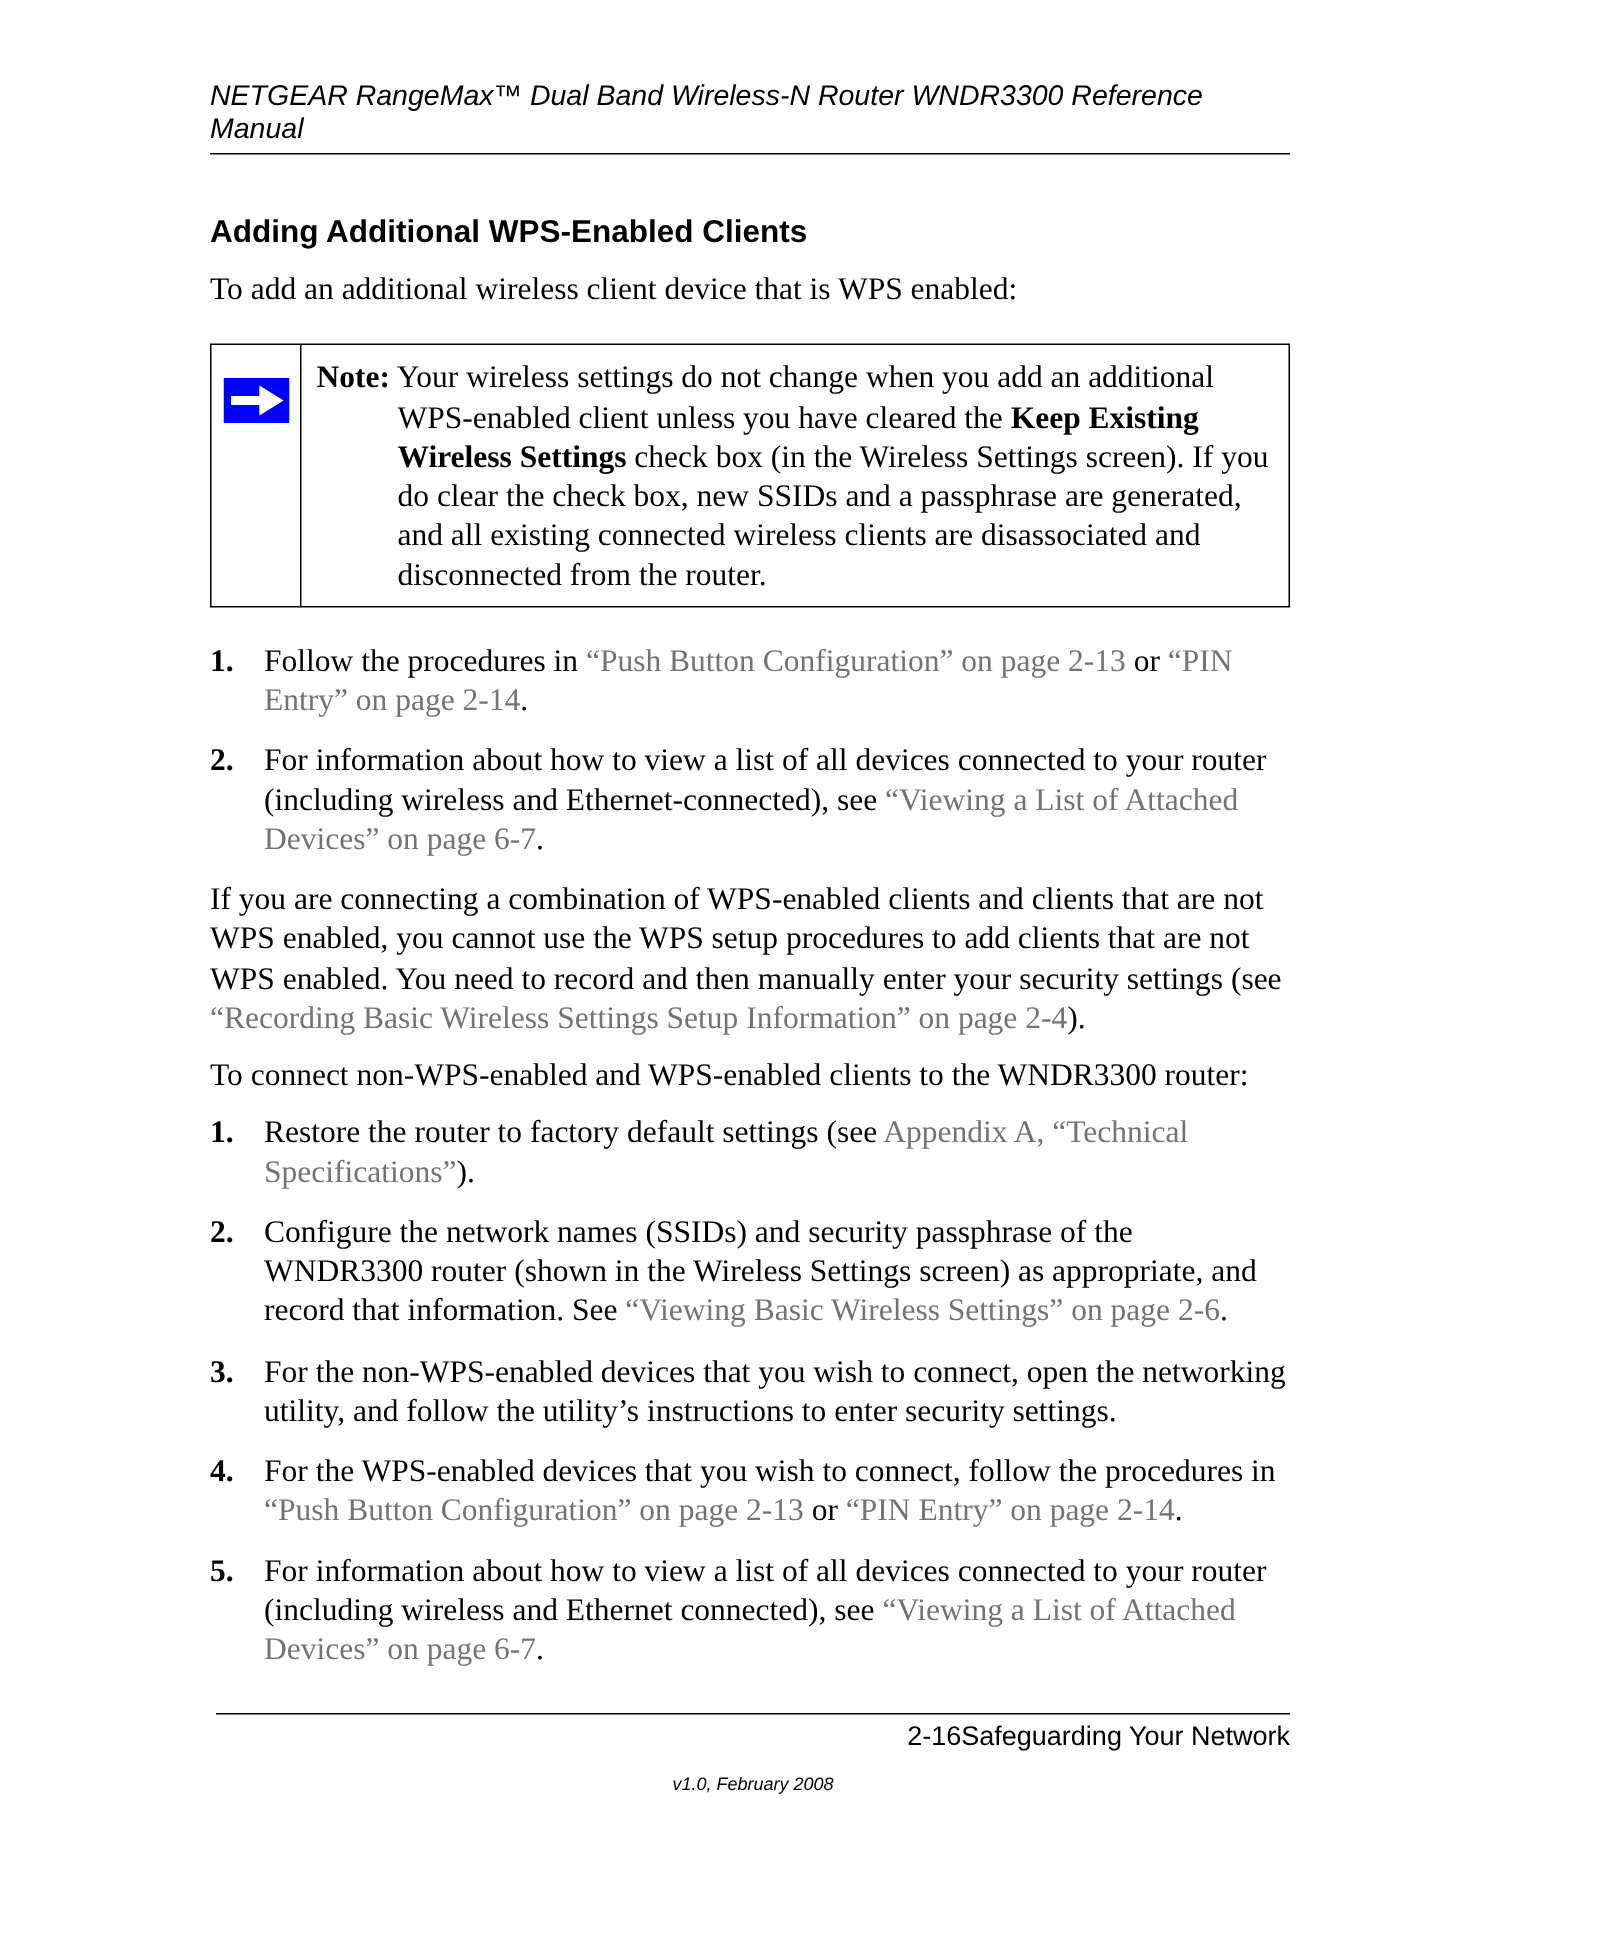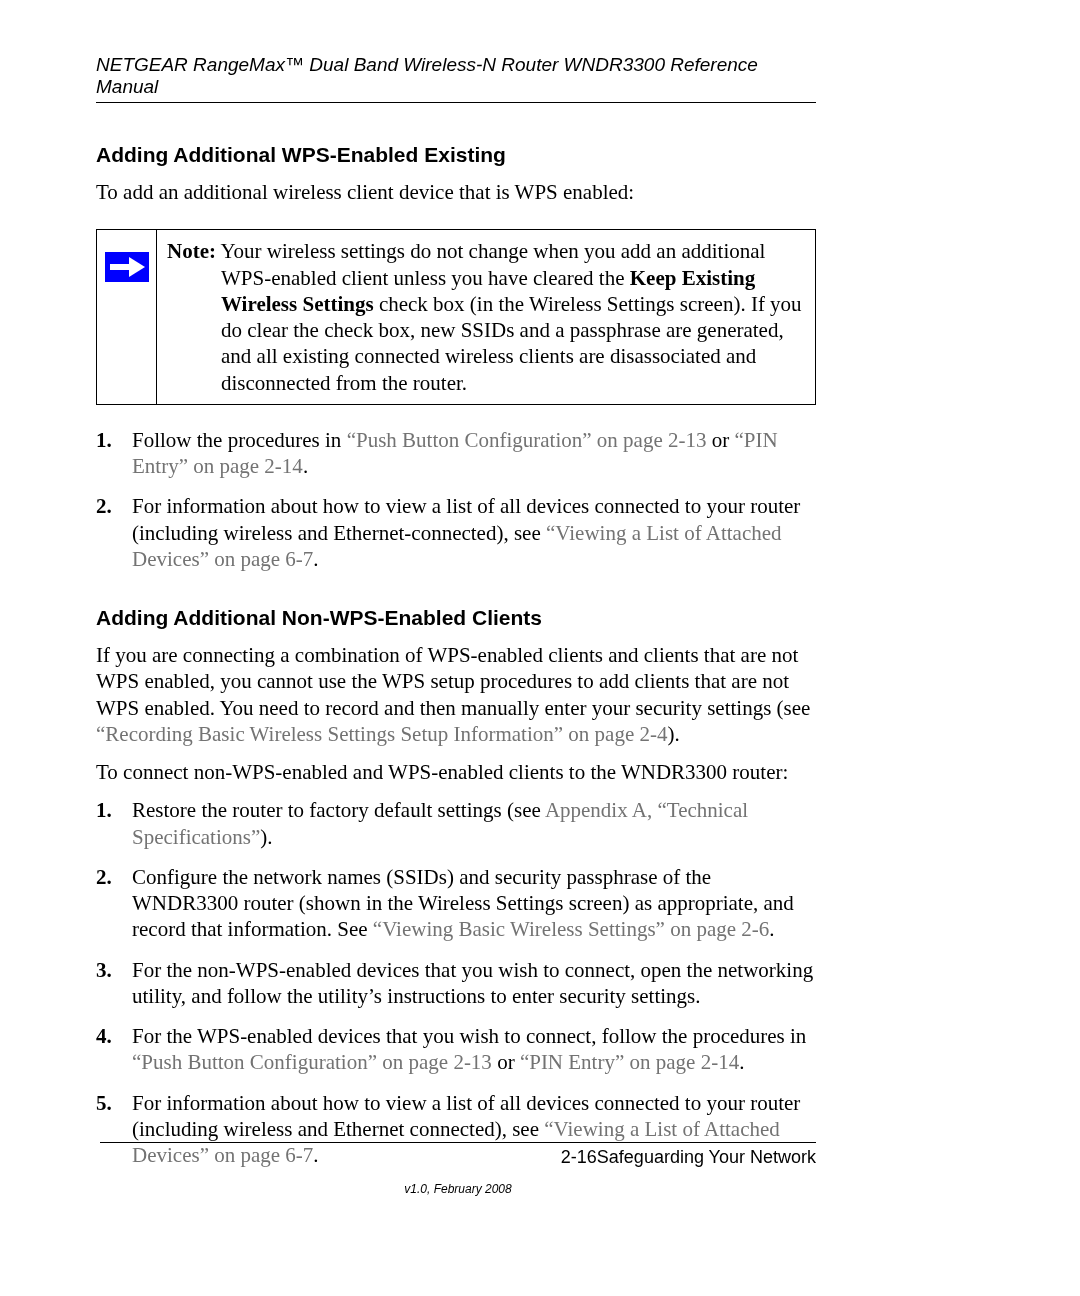--- a/index.html
+++ b/index.html
@@ -10,20 +10,21 @@
   }
   .page {
     width: 916px;
     height: 1296px;
     box-sizing: border-box;
     padding: 54px 100px 0 96px;
     font-family: "Times New Roman", Times, serif;
     font-size: 21px;
     color: #000;
     position: relative;
+    margin-left: 44px;
   }
   .running-head {
     font-style: italic;
     font-family: Arial, Helvetica, sans-serif;
     font-size: 19px;
     margin: 0 0 4px 0;
   }
   .rule {
     border: none;
     border-top: 1.5px solid #000;
@@ -121,21 +122,21 @@
   .sub { margin-top: 4px; }
 </style>
 </head>
 <body>
 
 <div class="page">
 
   <div class="running-head">NETGEAR RangeMax™ Dual Band Wireless-N Router WNDR3300 Reference Manual</div>
   <hr class="rule">
 
-  <div class="h3">Adding Additional WPS-Enabled Existing</div>
+  <div class="h3">Adding Additional WPS-Enabled Clients</div>
   <p class="para">To add an additional wireless client device that is WPS enabled:</p>
 
   <div class="notebox">
     <div class="iconcol">
       <span>
         <svg viewBox="0 0 44 30">
           <rect x="0" y="0" width="44" height="30" fill="#0000FF"></rect>
           <g fill="none" stroke="#FFFFFF" stroke-width="4" stroke-linecap="butt">
             <line x1="6" y1="15" x2="30" y2="15"></line>
             <polyline points="24,6 38,15 24,24" fill="#FFFFFF" stroke="none"></polyline>
@@ -154,21 +155,20 @@
 
   <ol class="steps">
     <li>
       <span>Follow the procedures in </span><span class="link">“Push Button Configuration” on page 2-13</span><span> or </span><span class="link">“PIN Entry” on page 2-14</span><span>.</span>
     </li>
     <li>
       <span>For information about how to view a list of all devices connected to your router (including wireless and Ethernet-connected), see </span><span class="link">“Viewing a List of Attached Devices” on page 6-7</span><span>.</span>
     </li>
   </ol>
 
-  <div class="h3 second">Adding Additional Non-WPS-Enabled Clients</div>
 
   <p class="para">
     <span>If you are connecting a combination of WPS-enabled clients and clients that are not WPS enabled, you cannot use the WPS setup procedures to add clients that are not WPS enabled. You need to record and then manually enter your security settings (see </span><span class="link">“Recording Basic Wireless Settings Setup Information” on page 2-4</span><span>).</span>
   </p>
 
   <p class="para">To connect non-WPS-enabled and WPS-enabled clients to the WNDR3300 router:</p>
 
   <ol class="steps">
     <li>
       <span>Restore the router to factory default settings (see </span><span class="link">Appendix A, “Technical Specifications”</span><span>).</span>

